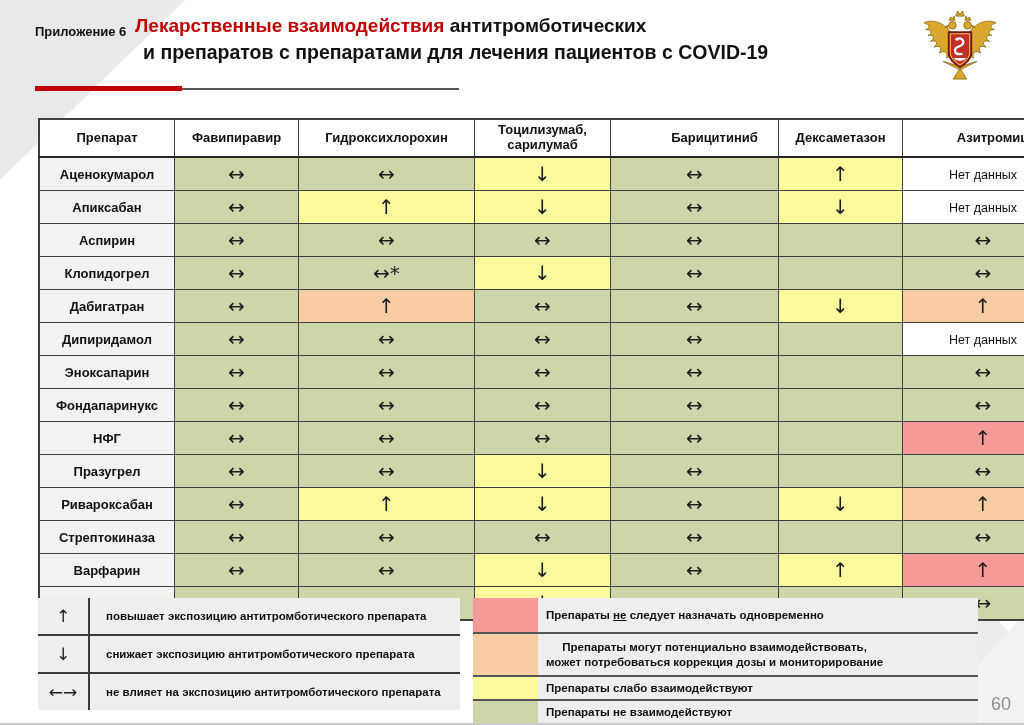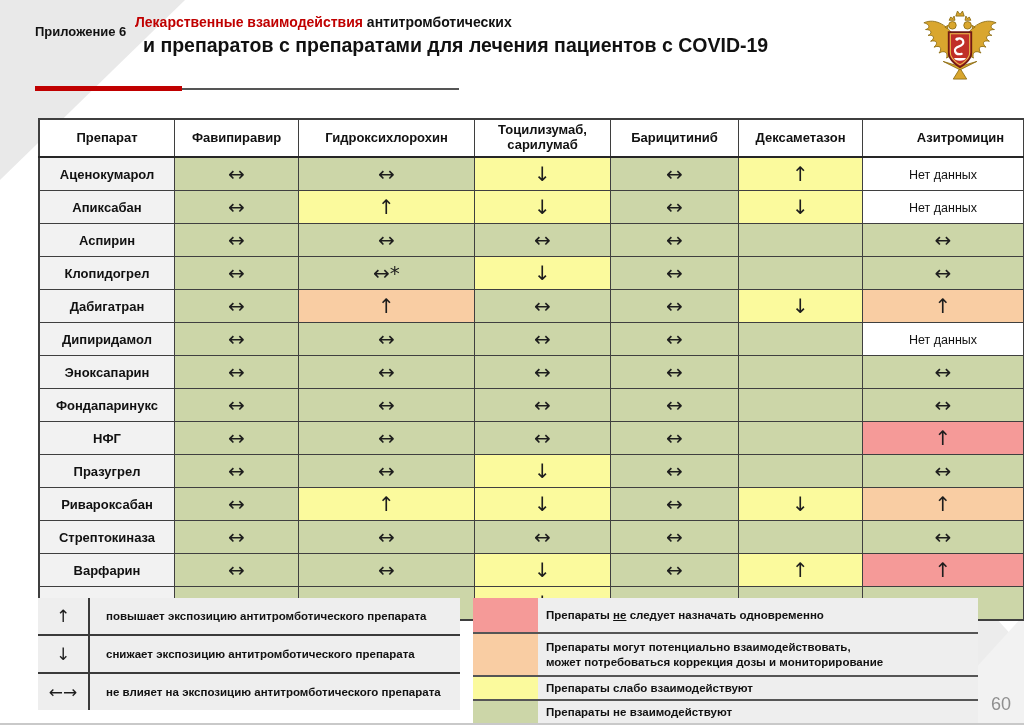--- a/index.html
+++ b/index.html
@@ -12,21 +12,21 @@
     background:#e9e9e9;clip-path:polygon(0 0,100% 0,0 100%);}
   .corner-wedge{position:absolute;left:975px;top:595px;width:49px;height:112px;
     background:#ececec;clip-path:polygon(0 0,100% 48%,0 100%);}
   .corner-br{position:absolute;right:0;bottom:0;width:100px;height:110px;
     background:#f2f2f2;clip-path:polygon(100% 0,100% 100%,0 100%);}
   .bottom-edge{position:absolute;left:0;bottom:0;width:100%;height:2px;background:#c9c9c9;}
 
   
   .appendix{position:absolute;left:35px;top:24px;font-size:13px;font-weight:bold;}
   .titleblock{position:absolute;left:135px;top:13px;line-height:1.35;}
-  .title-l1{font-size:14px;font-weight:bold;white-space:nowrap;}
+  .title-l1{font-size:19px;font-weight:bold;white-space:nowrap;}
   .title-accent{color:var(--accent,#c00000);}
   .title-l2{font-size:19.5px;font-weight:bold;padding-left:8px;white-space:nowrap;}
   .rule-red{position:absolute;left:35px;top:86px;width:147px;height:5px;background:var(--accent,#c00000);}
   .rule-gray{position:absolute;left:182px;top:88px;width:277px;height:2px;background:#555;}
 
   .emblem{position:absolute;left:918px;top:6px;width:84px;height:84px;}
 
   
   .drug-table{position:absolute;left:38px;top:118px;width:942px;height:489px;
     border-collapse:collapse;table-layout:fixed;}
@@ -106,21 +106,21 @@
   </svg>
 
   <table class="drug-table">
     <thead>
       <tr id="col-row">
           <th style="width: 134px;">Препарат</th>
           <th style="width: 123px;">Фавипиравир</th>
           <th style="width: 175px;">Гидроксихлорохин</th>
           <th style="width: 135px;">Тоцилизумаб,
 сарилумаб</th>
-          <th style="width: 127px;">Барицитиниб</th>
+          <th style="width: 127px; padding-left: 40px;">Барицитиниб</th>
           <th style="width: 123px;">Дексаметазон</th>
           <th style="width: 125px; padding-left: 35px;">Азитромицин</th>
         </tr>
     </thead>
     <tbody id="table-body">
         <tr>
           <td class="drug">Аценокумарол</td>
           <td class="cell green"><span class="arrow">↔</span></td>
           <td class="cell green"><span class="arrow">↔</span></td>
           <td class="cell yellow"><span class="arrow">↓</span></td>
@@ -267,21 +267,21 @@
   </div>
 
   <div class="legend-col">
     <div id="legend-col-rows">
         <div class="crow" style="height: 34px;">
           <div class="swatch red"></div>
           <div class="ctxt">
             <div><span>Препараты </span><u>не</u><span> следует назначать одновременно</span></div>
           </div>
         </div>
-        <div class="crow" style="height: 41px;">
+        <div class="crow" style="height: 41px; text-align: center;">
           <div class="swatch orange"></div>
           <div class="ctxt">
             <div>Препараты могут потенциально взаимодействовать,</div>
             <div>может потребоваться коррекция дозы и мониторирование</div>
           </div>
         </div>
         <div class="crow" style="height: 22px;">
           <div class="swatch yellow"></div>
           <div class="ctxt">
             <div>Препараты слабо взаимодействуют</div>

